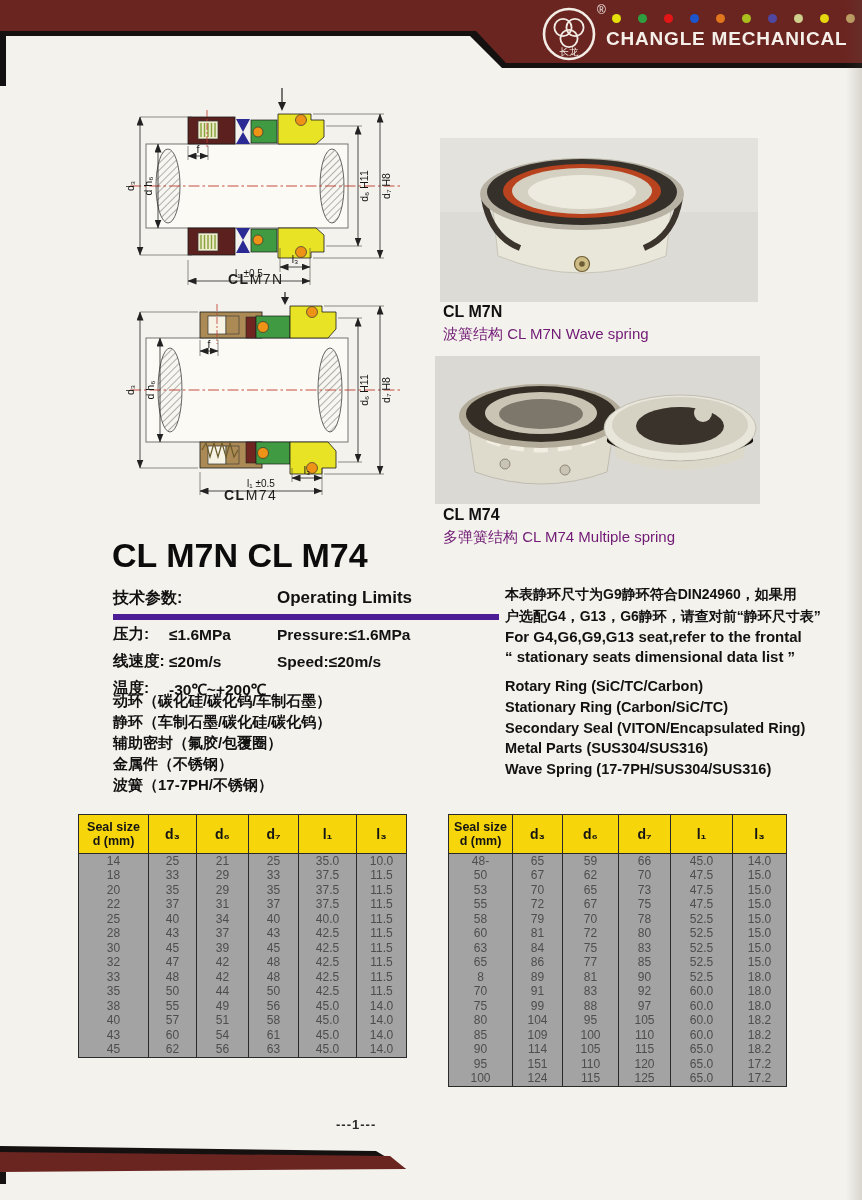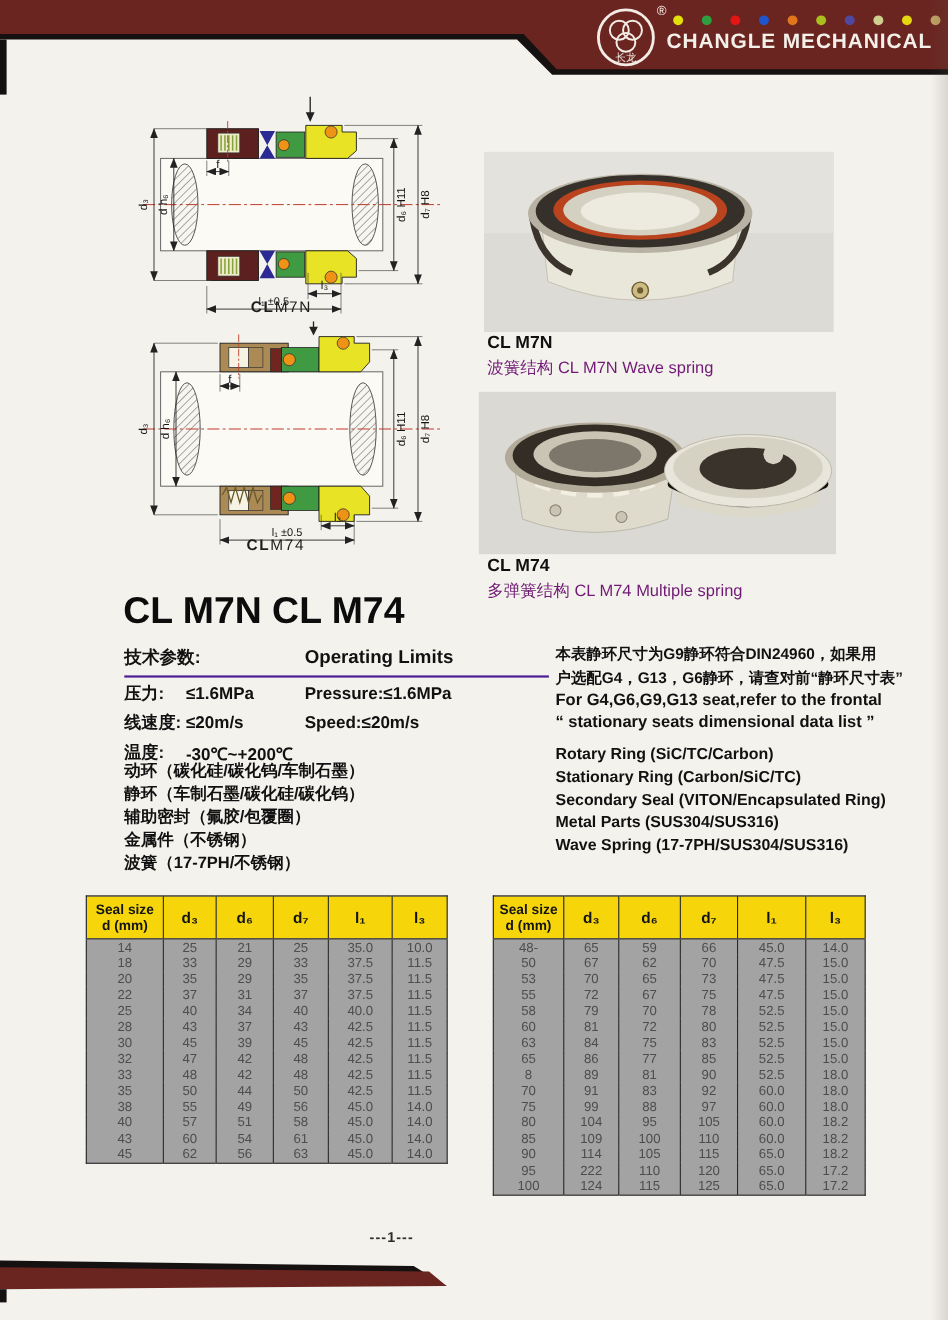--- a/index.html
+++ b/index.html
@@ -16,21 +16,21 @@
   
   .draw-cap{position:absolute;font-size:14px;color:#1d1d1d;letter-spacing:1.5px;}
   .draw-cap .b{font-weight:bold;}
   
   .ph-model{position:absolute;font-size:16px;font-weight:bold;color:#101010;}
   .ph-desc{position:absolute;font-size:15px;font-weight:normal;color:#701a75;}
   
   .main-title{position:absolute;left:112px;top:536px;font-size:34px;font-weight:bold;color:#0c0c0c;}
   .specs{position:absolute;left:113px;top:588px;width:386px;}
   .spec-head{display:grid;grid-template-columns:164px 1fr;padding-bottom:5px;
-             border-bottom:2px solid #4c1d95;}
+             border-bottom:6px solid #4c1d95;}
   .spec-head .cn{font-size:16px;font-weight:bold;}
   .spec-head .en{font-size:17px;font-weight:bold;}
   .spec-row{display:grid;grid-template-columns:56px 108px 1fr;height:25px;align-items:center;margin-top:2px;}
   .spec-row span{font-size:15.5px;font-weight:bold;white-space:nowrap;}
   .mat-cn{position:absolute;left:113px;top:690px;}
   .mat-cn .list-line{font-size:15px;font-weight:bold;line-height:21px;white-space:nowrap;}
   .note{position:absolute;left:505px;top:584px;width:350px;}
   .note .cn{font-size:14px;font-weight:bold;line-height:21.5px;white-space:nowrap;}
   .note .en{font-size:15px;font-weight:bold;line-height:20px;white-space:nowrap;}
   .mat-en{position:absolute;left:505px;top:676px;}
@@ -554,21 +554,21 @@
         <tr>
           <td>90</td>
           <td>114</td>
           <td>105</td>
           <td>115</td>
           <td>65.0</td>
           <td>18.2</td>
         </tr>
         <tr>
           <td>95</td>
-          <td>222</td>
+          <td>151</td>
           <td>110</td>
           <td>120</td>
           <td>65.0</td>
           <td>17.2</td>
         </tr>
         <tr>
           <td>100</td>
           <td>124</td>
           <td>115</td>
           <td>125</td>

